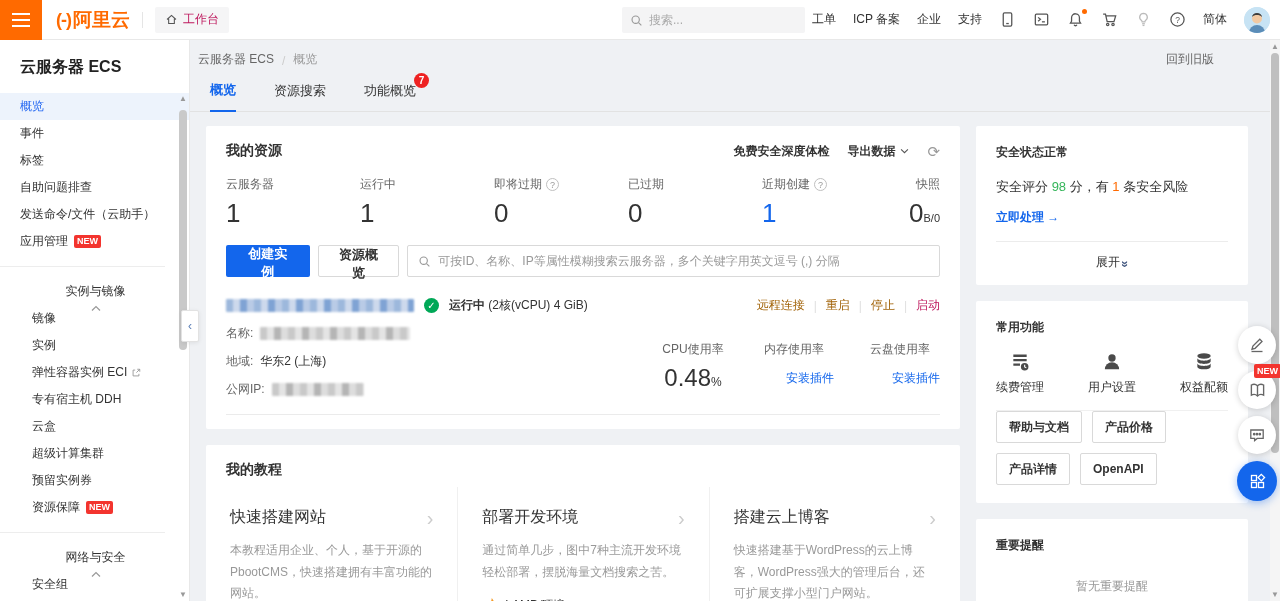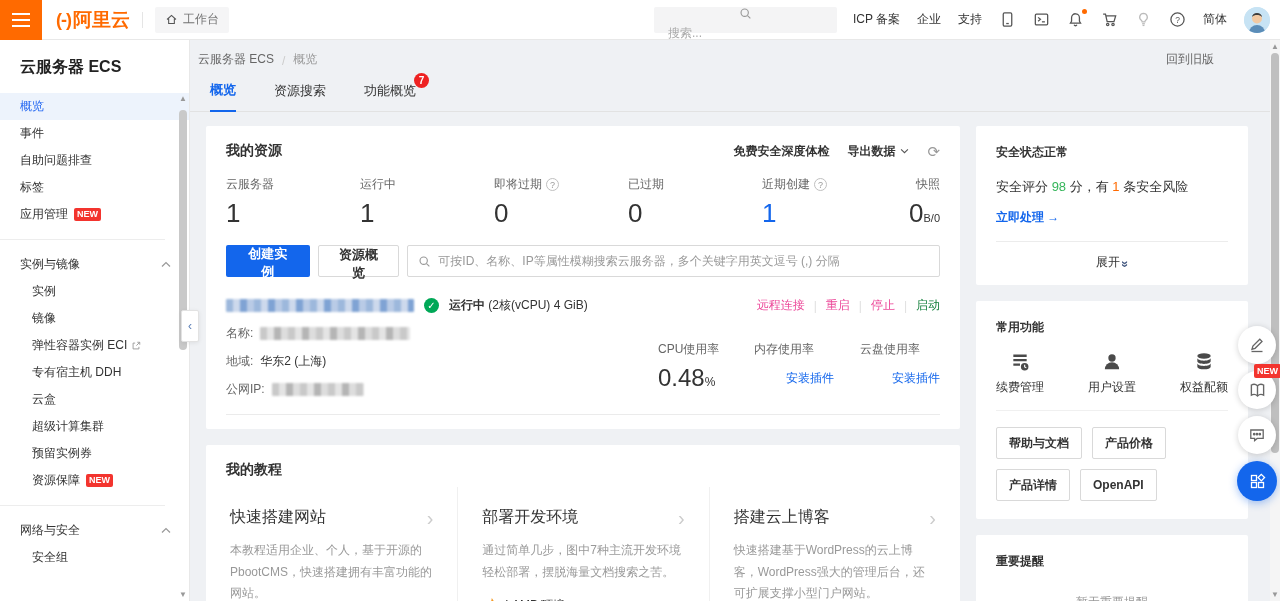--- a/index.html
+++ b/index.html
@@ -8,38 +8,38 @@
   svg { display:block; }
 
   
   .topbar { position:absolute; top:0; left:0; right:0; height:40px; background:#fff; border-bottom:1px solid #e8e8e8; display:flex; align-items:center; z-index:50; }
   .hamburger { width:42px; height:40px; background:#ff6a00; display:flex; flex-direction:column; justify-content:center; align-items:center; gap:4px; cursor:pointer; }
   .hamburger i { display:block; width:18px; height:2px; background:#fff; }
   .logo { display:flex; align-items:baseline; margin-left:14px; color:#ff6a00; font-weight:bold; }
   .logo .mark { font-size:18px; letter-spacing:-1px; margin-right:2px; }
   .logo .txt { font-size:19px; }
   .logo-sep { width:1px; height:16px; background:#e5e5e5; margin:0 12px; }
-  .workspace-chip { height:26px; background:#f5f5f6; border-radius:2px; padding:0 10px; display:flex; align-items:center; gap:5px; font-size:12px; color:#737373; cursor:pointer; }
-  .topbar-search { position:absolute; left:654px; top:7px; width:183px; height:26px; background:#f4f4f5; border-radius:2px; display:flex; align-items:center; padding:0 8px; gap:6px;flex-direction:column; }
+  .workspace-chip { height:26px; background:#f5f5f6; border-radius:2px; padding:0 10px; display:flex; align-items:center; gap:5px; font-size:12px; color:#be185d; cursor:pointer; }
+  .topbar-search { position:absolute; left:622px; top:7px; width:183px; height:26px; background:#f4f4f5; border-radius:2px; display:flex; align-items:center; padding:0 8px; gap:6px; }
   .topbar-search input { flex:1; border:none; background:transparent; outline:none; font-size:12px; color:#333; font-family:inherit; }
   .topbar-search input::placeholder { color:#aaa; }
   .topbar-right { margin-left:auto; display:flex; align-items:center; gap:17px; padding-right:10px; height:40px; }
   .tb-link { font-size:12px; color:#333; cursor:pointer; white-space:nowrap; }
   .tb-icon { position:relative; width:17px; height:17px; cursor:pointer; }
   .tb-dot { position:absolute; top:-2px; right:-3px; width:5px; height:5px; border-radius:50%; background:#ff6a00; }
   .avatar { width:26px; height:26px; border-radius:50%; background:#c7e3f4; overflow:hidden; cursor:pointer; }
 
   
   .sidebar { position:absolute; top:40px; left:0; width:190px; bottom:0; background:#fff; border-right:1px solid #e8e8e8; z-index:10; overflow:hidden; }
   .sidebar-title { font-size:16px; font-weight:bold; color:#222; padding:17px 0 15px 20px; }
   .side-item { height:27px; line-height:27px; padding-left:20px; font-size:12px; color:#333; cursor:pointer; white-space:nowrap; display:flex; align-items:center; }
   .side-item.active { background:#edf3fc; color:#2468f2; }
   .side-item.child { padding-left:32px; }
   .side-divider { height:1px; background:#ededed; margin:11px 24px 11px 0; }
-  .side-group { height:27px; line-height:27px; padding:0 18px 0 20px; display:flex; align-items:center; justify-content:space-between; color:#333; font-size:12px; cursor:pointer; }
+  .side-group { height:27px; line-height:27px; padding:0 18px 0 20px; display:flex; align-items:center; justify-content:space-between; color:#333; font-size:12px; cursor:pointer;flex-direction:column; }
   .badge-new { display:inline-block; background:#f3342e; color:#fff; font-size:9px; font-weight:bold; line-height:1; padding:2px 3px; border-radius:2px; margin-left:6px; }
   .ext-ic { margin-left:4px; }
   .side-scroll { position:absolute; top:52px; right:1px; bottom:0; width:10px; }
   .side-scroll .arr { position:absolute; left:0; width:10px; text-align:center; font-size:8px; color:#999; }
   .side-scroll .thumb { position:absolute; top:18px; left:1px; width:8px; height:240px; background:#c9c9c9; border-radius:4px; }
   .collapse-handle { position:absolute; left:181px; top:310px; width:18px; height:32px; background:#fff; border:1px solid #e2e2e2; border-radius:2px; box-shadow:0 1px 4px rgba(0,0,0,.08); display:flex; align-items:center; justify-content:center; color:#5a7db5; font-size:12px; z-index:20; cursor:pointer; }
 
   
   .content { position:absolute; left:190px; top:40px; right:0; bottom:0; overflow:hidden; }
   .breadcrumb-row { height:34px; display:flex; align-items:flex-end; padding:0 66px 6px 8px; font-size:12px; }
@@ -81,26 +81,26 @@
   .res-search input { flex:1; border:none; outline:none; font-size:12px; font-family:inherit; }
   .res-search input::placeholder { color:#999; }
   .instance { margin-top:20px; position:relative; border-bottom:1px solid #ebebeb; padding-bottom:16px; }
   .inst-row1 { display:flex; align-items:center; gap:10px; }
   .mosaic { height:13px; border-radius:1px; filter:blur(1.2px); }
   .mosaic.blue { background:repeating-linear-gradient(90deg,#9db8dc 0 7px,#cdd9ec 7px 14px,#7fa3d4 14px 21px,#b9cbe6 21px 28px); }
   .mosaic.gray { background:repeating-linear-gradient(90deg,#c9c9c9 0 7px,#e4e4e4 7px 14px,#b5b5b5 14px 21px,#dddddd 21px 28px); }
   .status-check { width:15px; height:15px; border-radius:50%; background:#00a857; color:#fff; font-size:10px; display:flex; align-items:center; justify-content:center; }
   .inst-status { font-size:12px; color:#333; }
   .inst-actions { margin-left:auto; display:flex; align-items:center; font-size:12px; }
-  .inst-actions .lnk { color:#ec4899; cursor:pointer; }
-  .inst-actions .lnk.off { color:#15803d; }
+  .inst-actions .lnk { color:#a16207; cursor:pointer; }
+  .inst-actions .lnk.off { color:#be185d; }
   .inst-actions .sep { color:#e0e0e0; margin:0 9px; }
   .inst-line { margin-top:11px; display:flex; align-items:center; gap:7px; font-size:12px; }
   .inst-label { color:#666; }
-  .usage { position:absolute; right:0; top:44px; display:flex; gap:26px; }
+  .usage { position:absolute; right:0; top:44px; display:flex; gap:26px;text-align:center; }
   .usage-col { min-width:70px; }
   .usage-label { font-size:12px; color:#666; }
   .cpu-num { font-size:24px; color:#333; margin-top:6px; }
   .cpu-unit { font-size:12px; }
   .usage-link { display:inline-block; margin-top:12px; color:#1366ec; font-size:12px; cursor:pointer;margin-left:32px; }
 
   
   .tut-card { padding:16px 0 0; }
   .tut-title-bar { font-size:14px; font-weight:bold; padding:0 20px; }
   .tut-grid { display:grid; grid-template-columns:1fr 1fr 1fr; margin-top:8px; }
@@ -117,21 +117,21 @@
   .sec-line { margin-top:17px; font-size:13px; color:#333; }
   .green { color:#35b55a; }
   .orange { color:#ff6a00; }
   .sec-action { display:inline-block; margin-top:13px; color:#1366ec; font-weight:bold; font-size:12px; cursor:pointer; }
   .sec-divider { height:1px; background:#ececec; margin:15px 0 12px; }
   .sec-expand { text-align:center; font-size:12px; color:#333; cursor:pointer; }
   .dbl-chev { display:inline-block; transform:rotate(90deg) translateX(1px); color:#4b5f85; font-weight:bold; letter-spacing:-2px; }
   .func-card { padding:18px 20px 18px; }
   .features { display:flex; justify-content:space-between; margin-top:16px; padding-bottom:14px; border-bottom:1px solid #f0f0f0; }
   .feature { display:flex; flex-direction:column; align-items:center; gap:7px; font-size:12px; color:#333; cursor:pointer; }
-  .func-buttons { display:flex; flex-wrap:wrap; gap:10px; margin-top:16px; }
+  .func-buttons { display:flex; flex-wrap:wrap; gap:10px; margin-top:0; }
   .func-btn { border:1px solid #d9d9d9; background:#fff; height:32px; padding:0 12px; border-radius:2px; font-size:12px; font-weight:bold; color:#333; cursor:pointer; font-family:inherit; }
   .rem-card { padding:18px 20px 34px; }
   .rem-empty { text-align:center; color:#999; margin-top:24px; }
 
   
   .page-scrollbar { position:absolute; right:0; top:40px; bottom:0; width:10px; background:#f5f5f5; z-index:30; }
   .page-scrollbar .arr { position:absolute; left:0; width:10px; text-align:center; font-size:8px; color:#999; }
   .page-scrollbar .thumb { position:absolute; top:13px; left:1px; width:8px; height:400px; background:#bfbfbf; border-radius:4px; }
   .float-stack { position:absolute; right:3px; top:326px; z-index:40; display:flex; flex-direction:column; align-items:center; gap:7px; }
   .float-btn { width:38px; height:38px; border-radius:50%; background:#fff; box-shadow:0 1px 6px rgba(0,0,0,.18); display:flex; align-items:center; justify-content:center; position:relative; cursor:pointer; }
@@ -224,37 +224,38 @@
           <path d="M5 26 a8 8 0 0 1 16 0 Z" fill="#5b8db8"></path>
         </svg>
     </span>
   </div>
 </header>
 
 <aside class="sidebar">
   <div class="sidebar-title">云服务器 ECS</div>
   <div class="side-item active">概览</div>
   <div class="side-item">事件</div>
+  <div class="side-item">标签</div>
   <div class="side-item">自助问题排查</div>
-  <div class="side-item">标签</div>
+  <div class="side-item">发送命令/文件（云助手）</div>
   <div class="side-item">
     <span>应用管理</span>
     <span class="badge-new">NEW</span>
   </div>
   <div class="side-divider"></div>
   <div class="side-group">
     <span>实例与镜像</span>
     <span>
         <svg width="10" height="7" viewBox="0 0 10 7" fill="none" stroke="#999" stroke-width="1.2">
           <path d="M1 5.5 L5 1.5 L9 5.5"></path>
         </svg>
       </span>
   </div>
+  <div class="side-item child">镜像</div>
   <div class="side-item child">实例</div>
-  <div class="side-item child">镜像</div>
   <div class="side-item child">
     <span>弹性容器实例 ECI</span>
     <span class="ext-ic">
         <svg width="10" height="10" viewBox="0 0 12 12" fill="none" stroke="#999" stroke-width="1.1">
           <path d="M5 2.5 H2.5 V9.5 H9.5 V7"></path>
           <path d="M6.5 5.5 L10.5 1.5 M7.5 1.5 h3 v3"></path>
         </svg>
       </span>
   </div>
   <div class="side-item child">专有宿主机 DDH</div>

